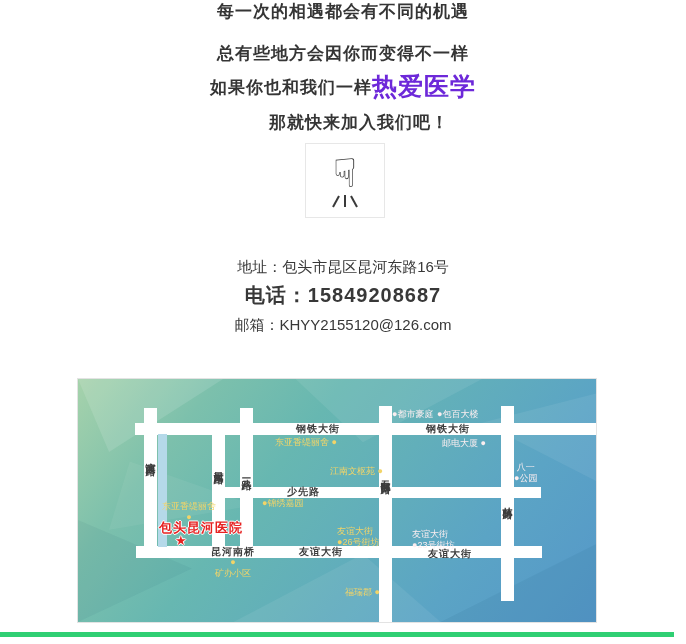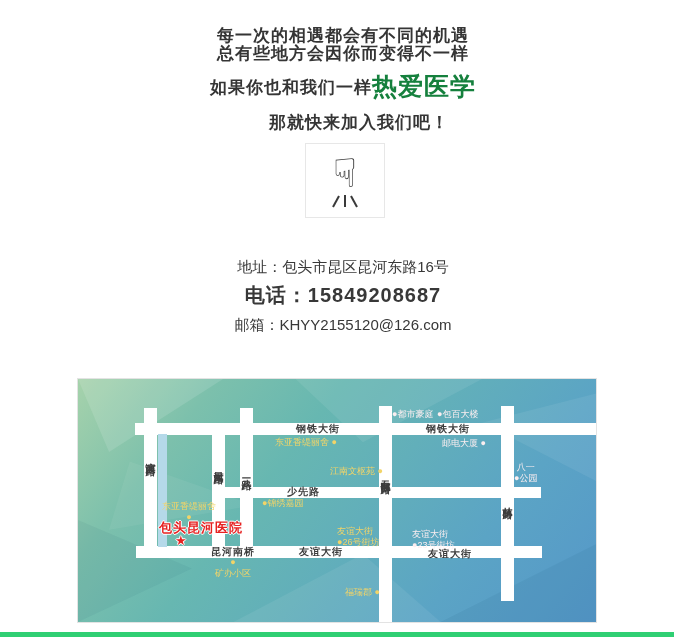--- a/index.html
+++ b/index.html
@@ -2,25 +2,25 @@
 <html><head>
 <meta charset="utf-8">
 <style>
   * { margin: 0; padding: 0; box-sizing: border-box; }
   html, body { width: 686px; height: 644px; background: #ffffff; overflow: hidden; }
   body { font-family: "Liberation Sans", "DejaVu Sans", sans-serif; position: relative; }
 
   
   .hero { position: absolute; left: 0; top: 0; width: 686px; text-align: center; color: #353535; }
   .hero-line { font-weight: bold; font-size: 17px; letter-spacing: 1px; }
-  .l1 { position: absolute; top: 24px;  left: 0; width: 100%; }
+  .l1 { position: absolute; top: 0;  left: 0; width: 100%; }
   .l2 { position: absolute; top: 42px; left: 0; width: 100%; }
   .l3 { position: absolute; top: 72px; left: 0; width: 100%; line-height: 28px; }
   .l4 { position: absolute; top: 111px; left: 16px; width: 100%; }
-  .l3 .hl { font-size: 25px; font-weight: bold; color: #15803d; vertical-align: -2px; letter-spacing: 1px; }
+  .l3 .hl { font-size: 25px; font-weight: bold; color: #6d28d9; vertical-align: -2px; letter-spacing: 1px; }
 
   
   .pointer-box { position: absolute; left: 305px; top: 143px; width: 80px; height: 75px;
     border: 1px solid #e7e7e7; background: #fff; display: flex; flex-direction: column;
     align-items: center; justify-content: center; }
   .finger { font-size: 40px; line-height: 40px; color: #3a3a3a;
     font-family: "DejaVu Sans", sans-serif; }
   .burst { margin-top: 1px; }
 
   

